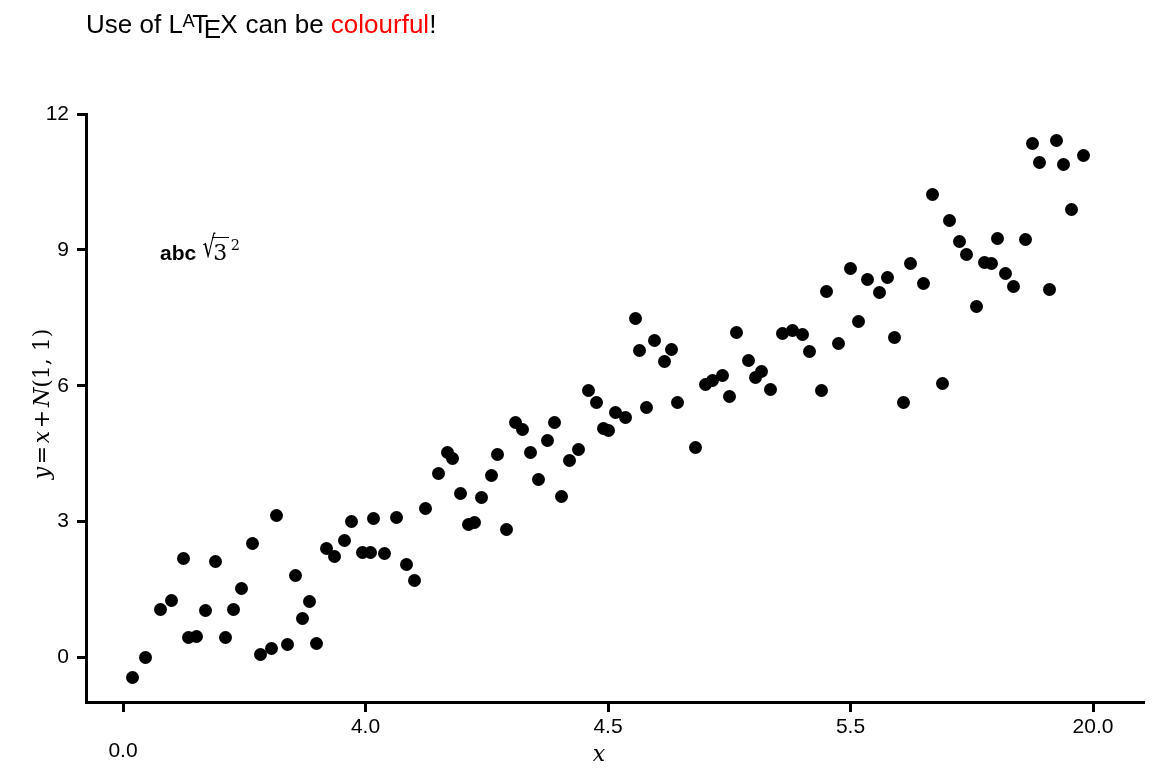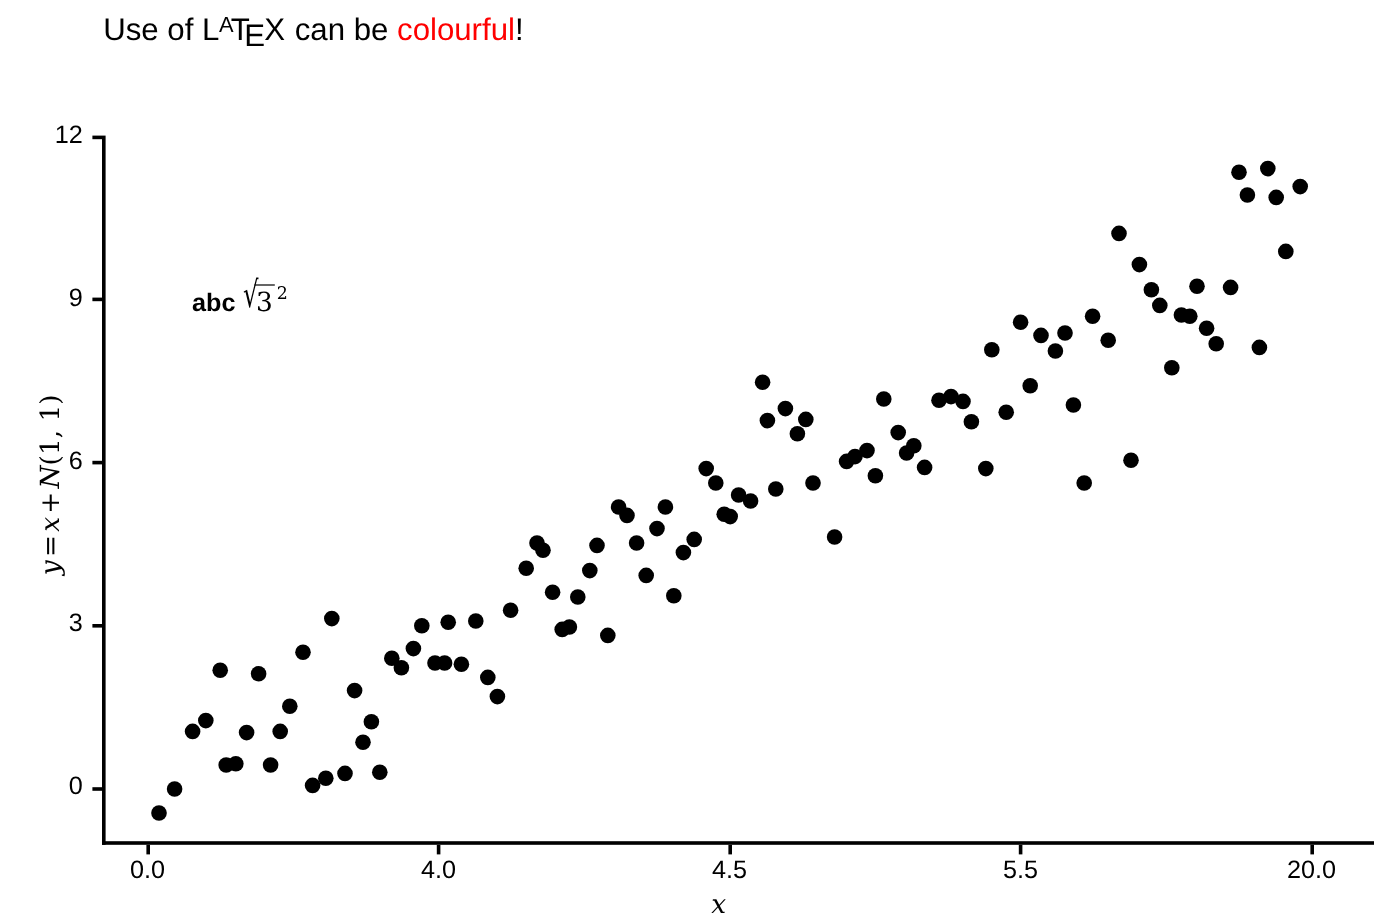--- a/index.html
+++ b/index.html
@@ -213,21 +213,21 @@
         <div class="ticklabel ticklabel-y" style="top: 508.25px;">3</div>
         <div class="tick tick-y" style="top: 384px;"></div>
         <div class="ticklabel ticklabel-y" style="top: 372.5px;">6</div>
         <div class="tick tick-y" style="top: 248.25px;"></div>
         <div class="ticklabel ticklabel-y" style="top: 236.75px;">9</div>
         <div class="tick tick-y" style="top: 112.5px;"></div>
         <div class="ticklabel ticklabel-y" style="top: 101px;">12</div>
       </div>
     <div id="ticks-x">
         <div class="tick tick-x" style="left: 121.5px;"></div>
-        <div class="ticklabel ticklabel-x" style="left: 63px; width: 120px;">0.0</div>
+        <div class="ticklabel ticklabel-x" style="left: 63px; width: 120px; margin-top: 24px;">0.0</div>
         <div class="tick tick-x" style="left: 364px;"></div>
         <div class="ticklabel ticklabel-x" style="left: 305.5px; width: 120px;">4.0</div>
         <div class="tick tick-x" style="left: 606.5px;"></div>
         <div class="ticklabel ticklabel-x" style="left: 548px; width: 120px;">4.5</div>
         <div class="tick tick-x" style="left: 849px;"></div>
         <div class="ticklabel ticklabel-x" style="left: 790.5px; width: 120px;">5.5</div>
         <div class="tick tick-x" style="left: 1091.5px;"></div>
         <div class="ticklabel ticklabel-x" style="left: 1033px; width: 120px;">20.0</div>
       </div>
 

